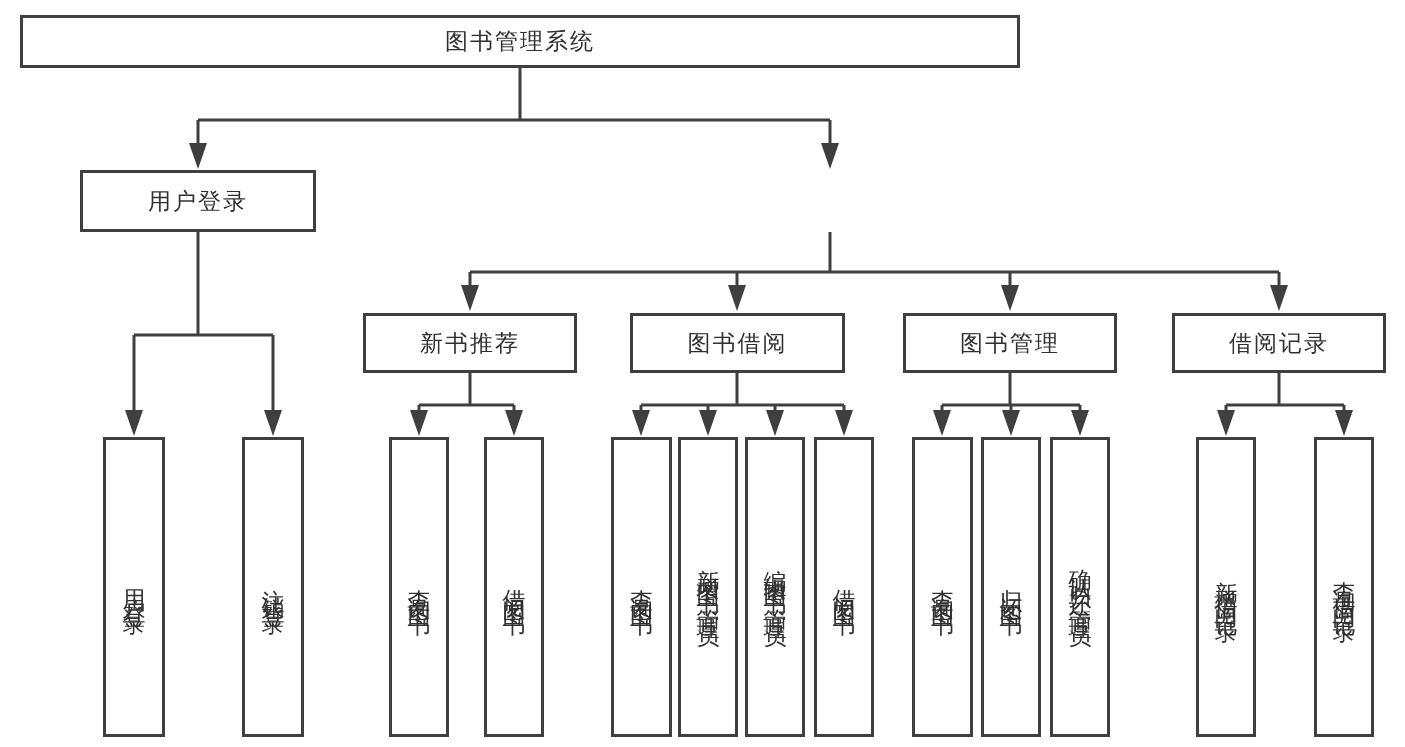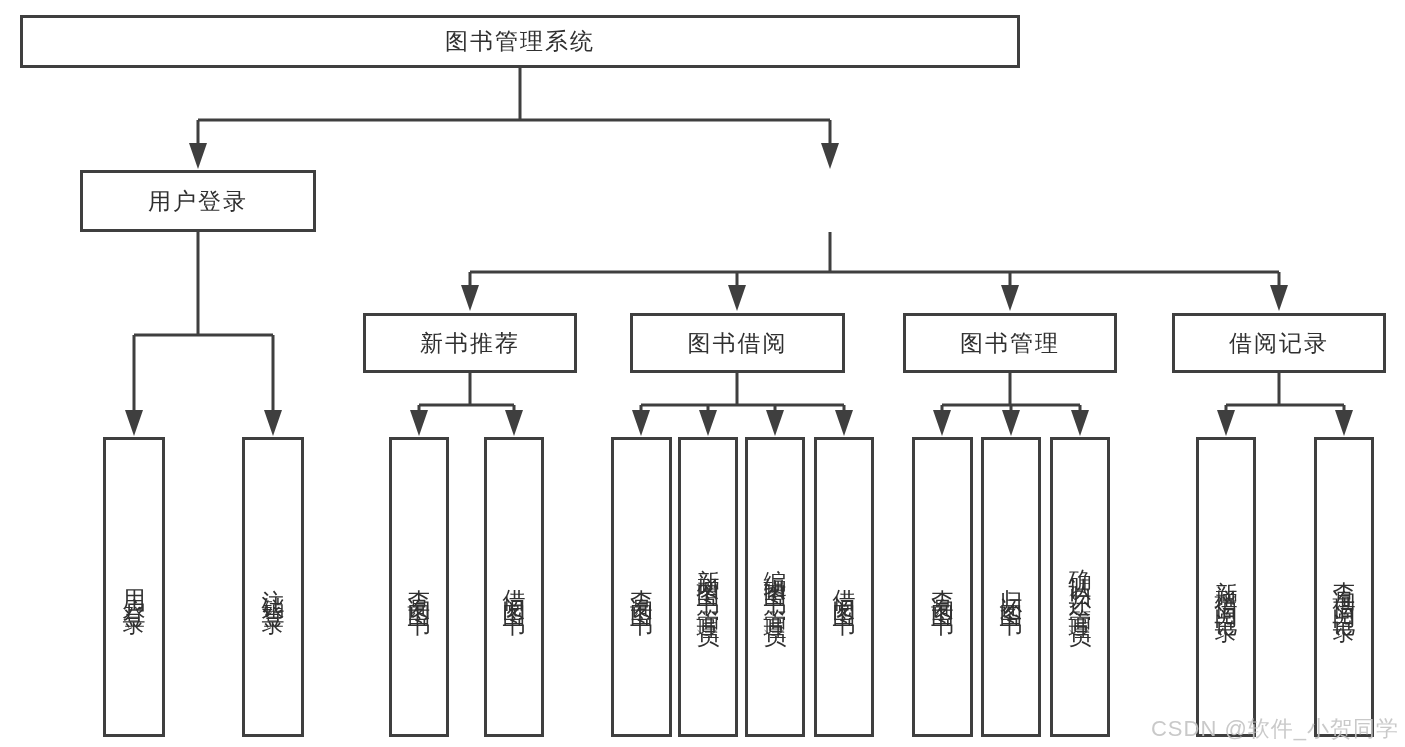--- a/index.html
+++ b/index.html
@@ -139,15 +139,14 @@
   <div class="node v-node" style="left:745px; top:437px; width:60px; height:300px;">编辑图书（管理员）</div>
   <div class="node v-node" style="left:814px; top:437px; width:60px; height:300px;">借阅图书</div>
 
   <div class="node v-node" style="left:912px; top:437px; width:61px; height:300px;">查询图书</div>
   <div class="node v-node" style="left:981px; top:437px; width:60px; height:300px;">归还图书</div>
   <div class="node v-node" style="left:1050px; top:437px; width:60px; height:300px;">确认归还（管理员）</div>
 
   <div class="node v-node" style="left:1196px; top:437px; width:60px; height:300px;">新增借阅记录</div>
   <div class="node v-node" style="left:1314px; top:437px; width:60px; height:300px;">查询借阅记录</div>
 
-  <div class="watermark">CSDN @软件_小贺同学</div>
 
 </div>
 
 </body></html>

